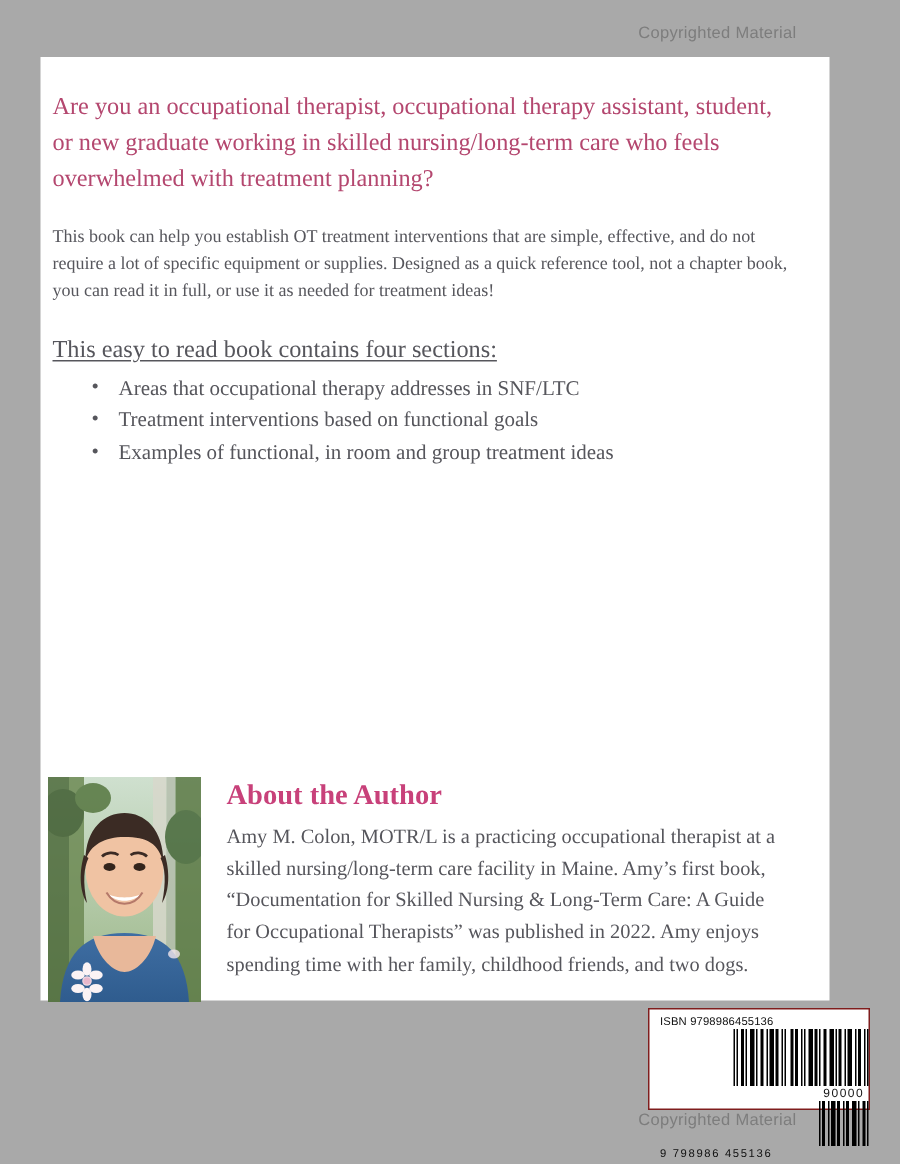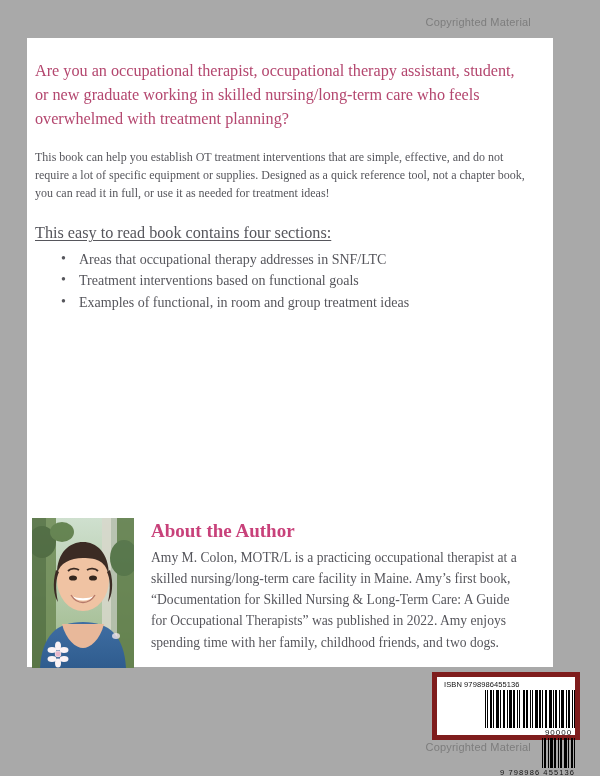--- a/index.html
+++ b/index.html
@@ -134,21 +134,21 @@
     margin: 0;
   }
 
   .barcode-panel {
     position: absolute;
     left: 432px;
     top: 672px;
     width: 148px;
     height: 68px;
     background: #ffffff;
-    border: 5px solid #7f1d1d;
+    border: 1px solid #7f1d1d;
     box-sizing: border-box;
   }
 
   .isbn-label {
     font-family: "Liberation Sans", sans-serif;
     font-size: 7.5px;
     color: #111;
     margin: 3px 0 0 7px;
     letter-spacing: 0.1px;
   }
@@ -174,21 +174,20 @@
     letter-spacing: 1px;
     margin-bottom: 1px;
   }
 
   .barcode-digits {
     font-family: "Liberation Sans", sans-serif;
     font-size: 7.5px;
     color: #111;
     letter-spacing: 1.1px;
     margin: 0 0 0 7px;
-    text-align: right;
   }
 
   .bars { display: flex; align-items: flex-end; height: 38px; }
   .bars span { display: block; background: #000; height: 100%; }
   .bars span.g { background: transparent; }
 </style>
 </head>
 <body>
 
 <div class="copyright-strip copyright-top">Copyrighted Material</div>

